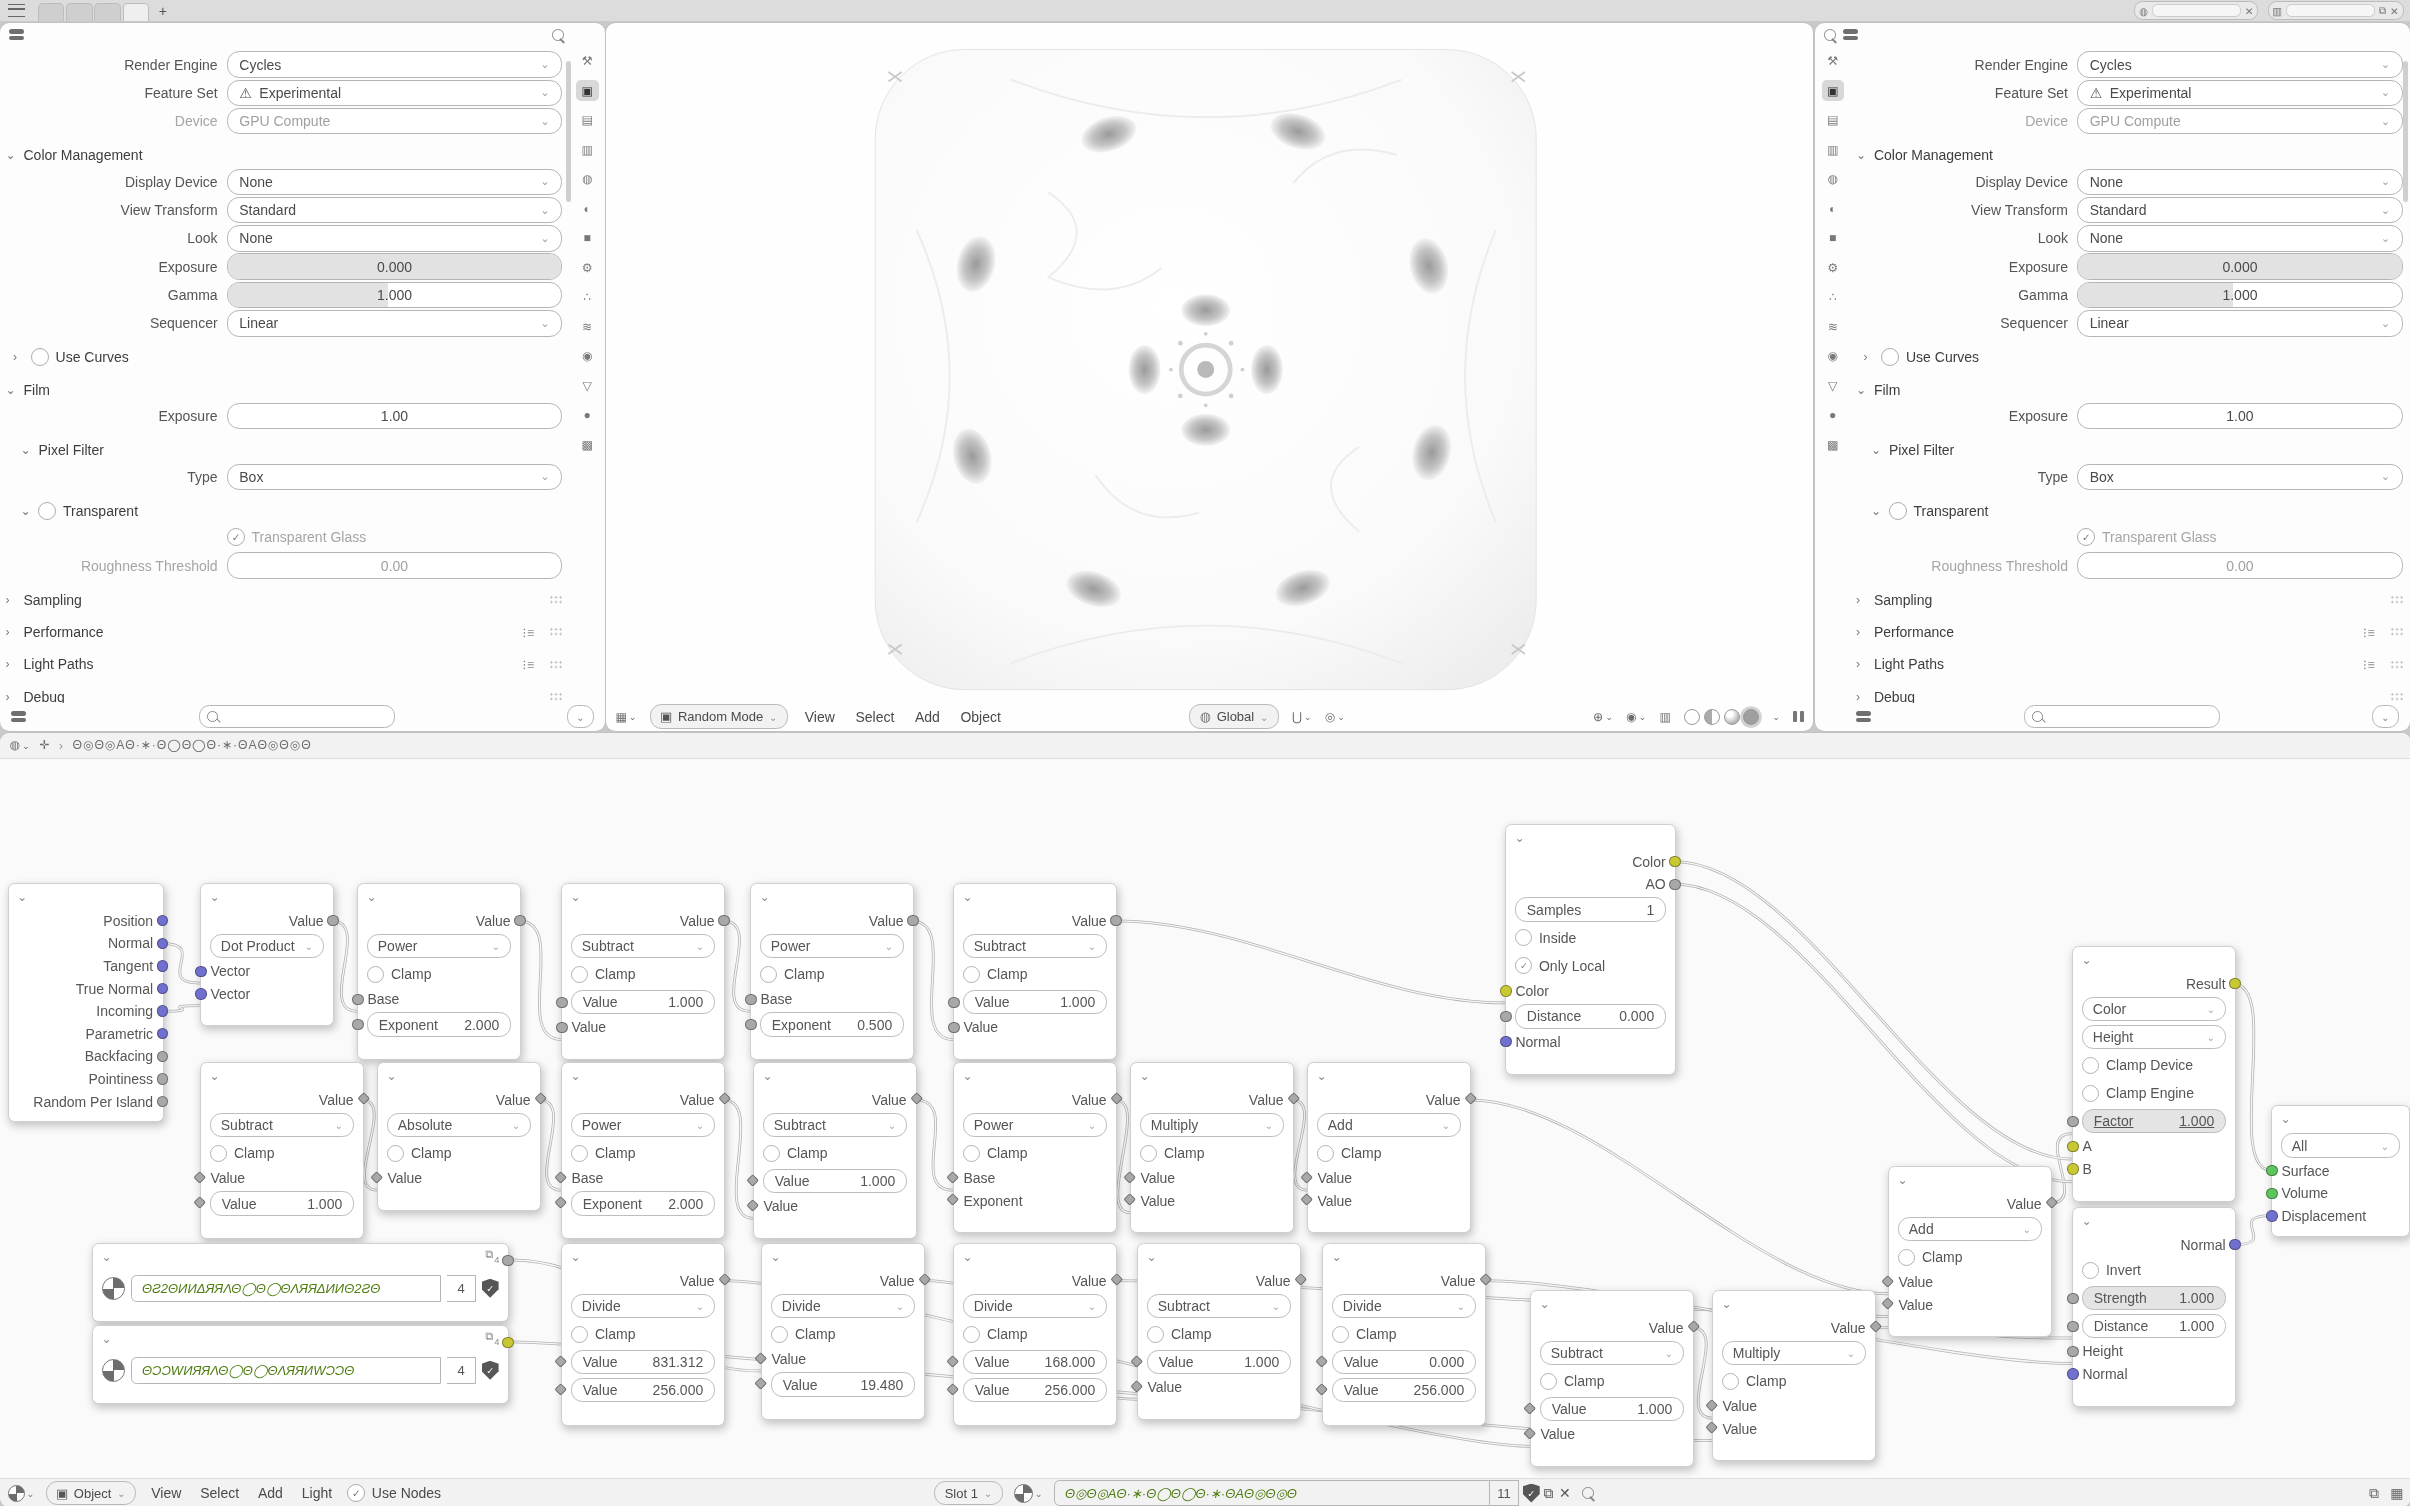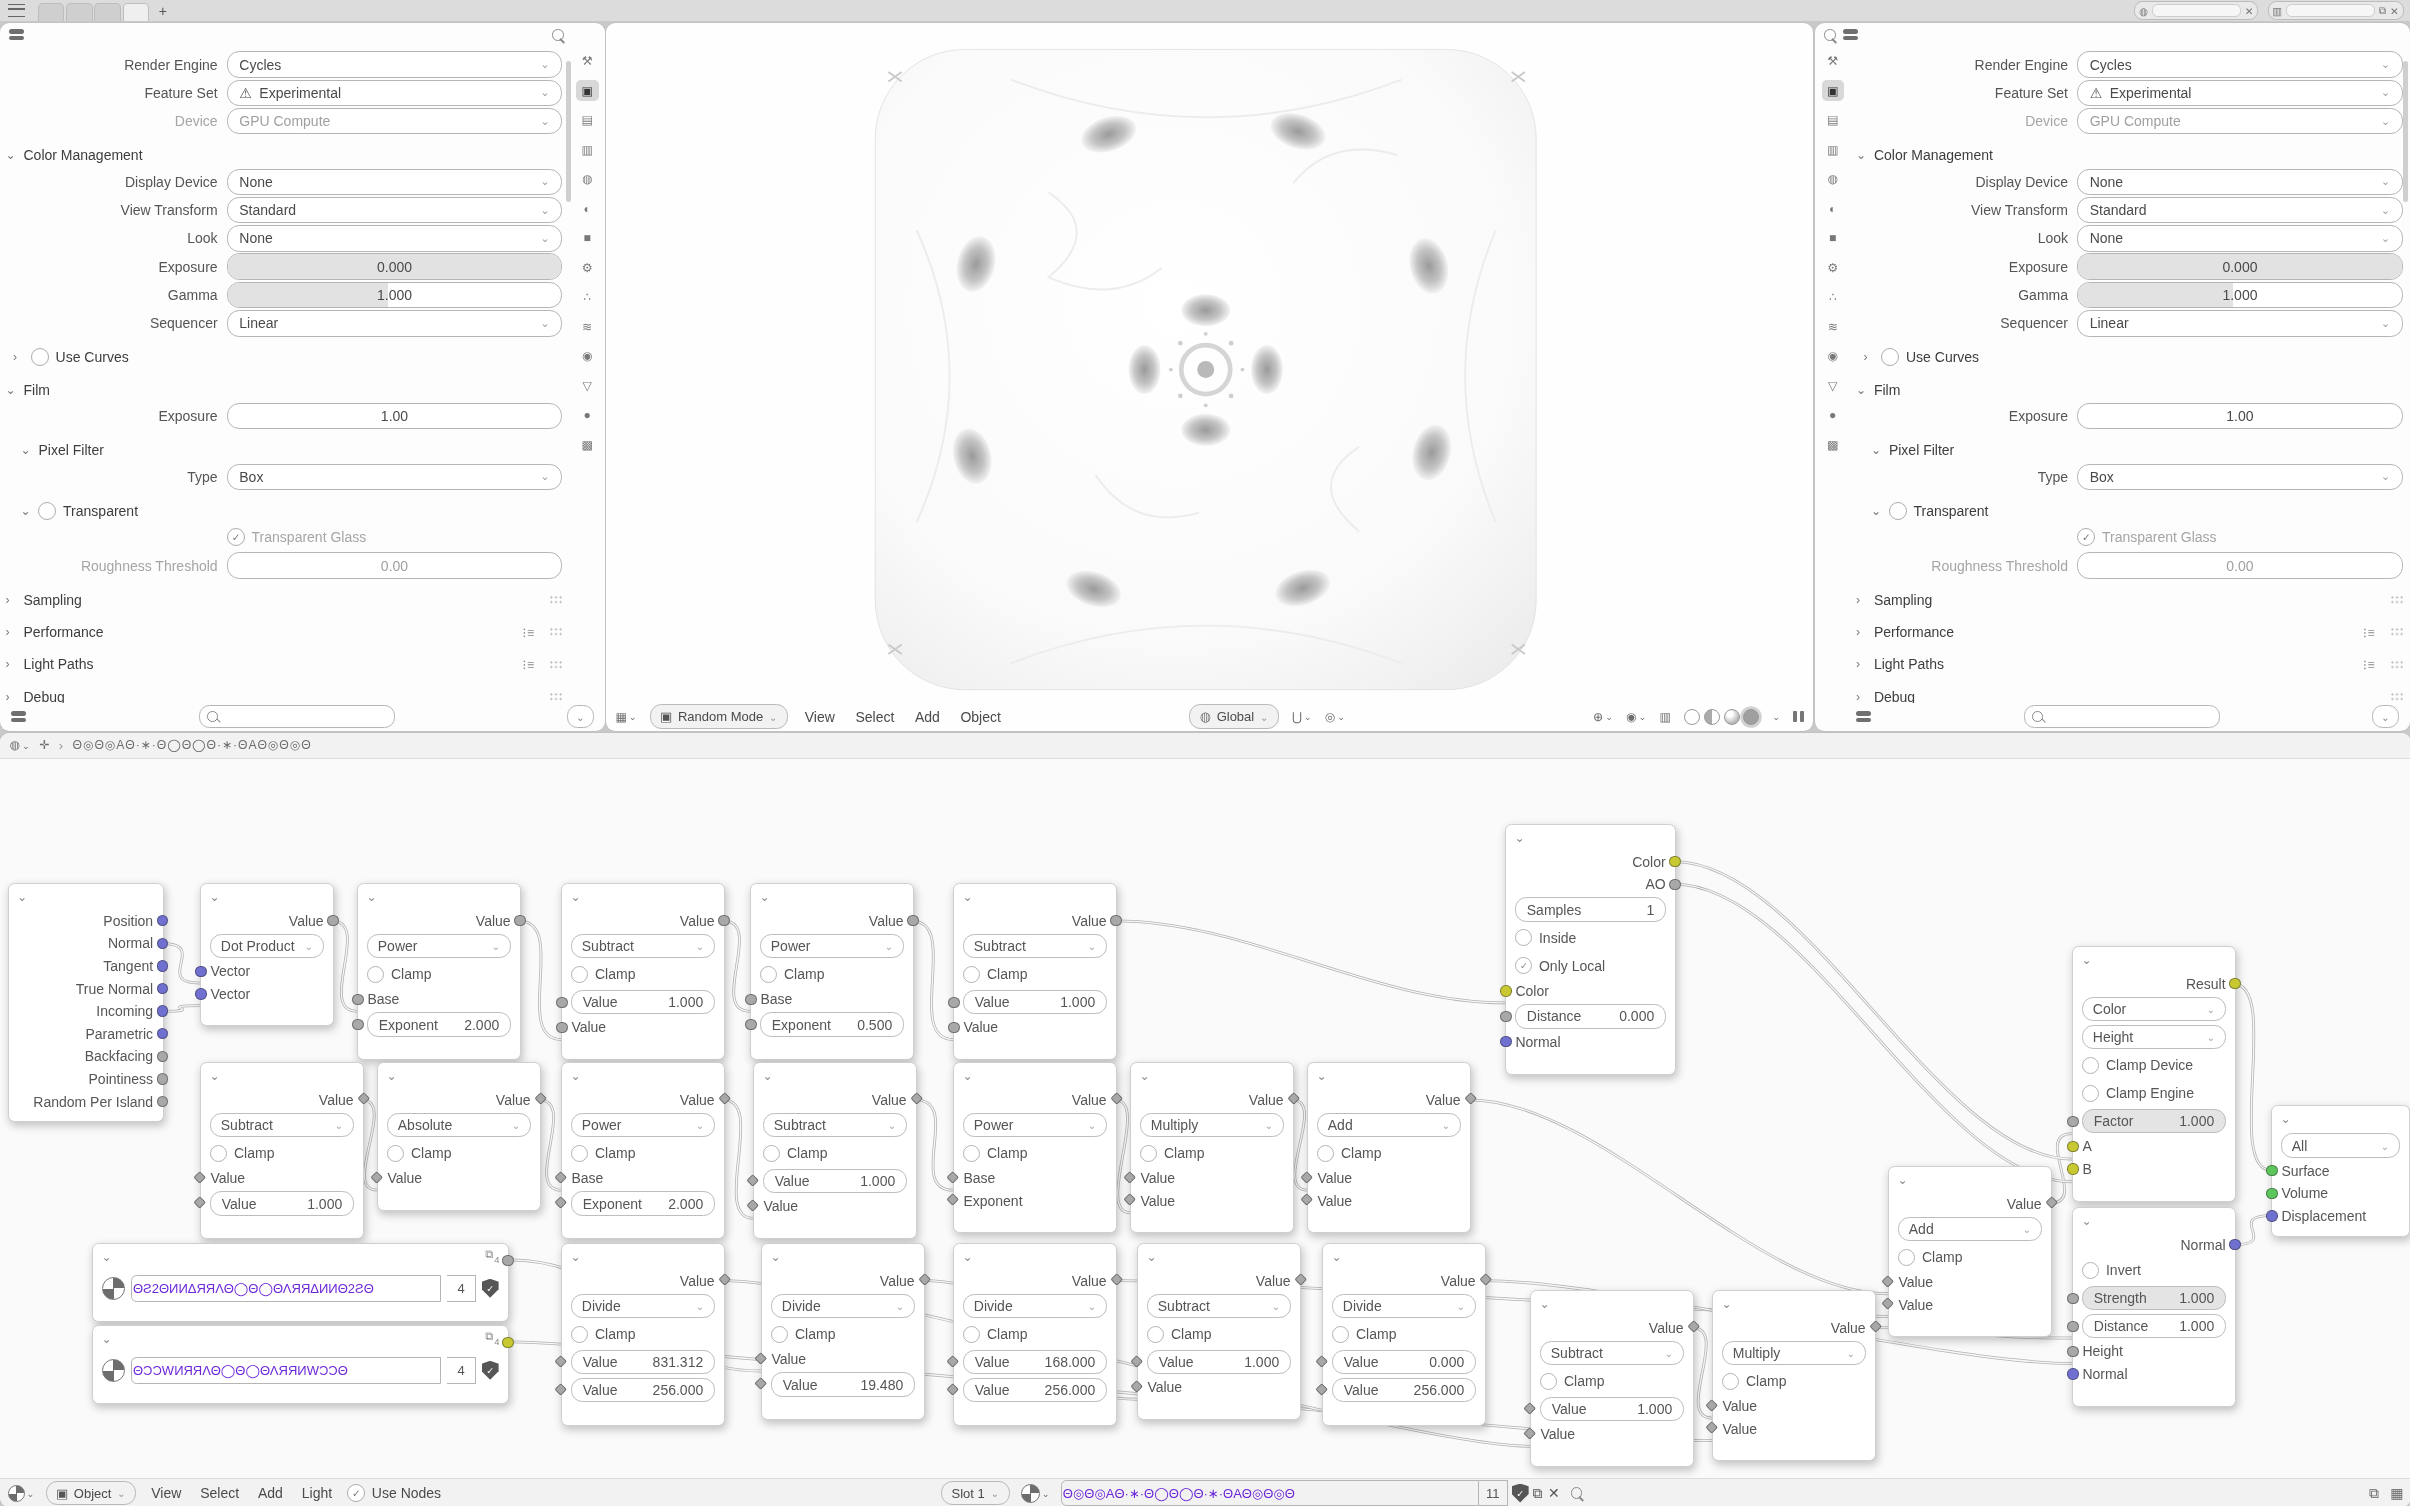--- a/index.html
+++ b/index.html
@@ -105,22 +105,22 @@
     border:0.9px solid rgba(40,40,40,.45);box-sizing:border-box;z-index:5;}
   .sock.d{width:9.4px;height:9.4px;border-radius:1.9px;transform:rotate(45deg);}
   .sock.L{left:-5.6px;} .sock.R{right:-5.6px;}
   .ncb{width:15px;height:15px;border:0.9px solid #b3b3b3;border-radius:50%;background:#fff;
     display:inline-flex;align-items:center;justify-content:center;font-size:9.4px;
     color:#888;margin-right:6.6px;flex:none;}
   .imgfield{display:flex;align-items:center;gap:5.6px;padding:0 9.4px;}
   .pieico{width:21px;height:21px;border-radius:50%;border:0.9px solid #777;flex:none;
     background:conic-gradient(#6d6d6d 0 90deg,#fff 90deg 180deg,#6d6d6d 180deg 270deg,#fff 270deg);}
   .namefld{flex:1;height:24.5px;border:0.9px solid #b5b5b5;border-radius:5.6px 0 0 5.6px;
-    display:flex;align-items:center;padding:0 1px;font-size:13px;color:#6d28d9;
-    overflow:hidden;white-space:nowrap;}
+    display:flex;align-items:center;padding:0 10px;font-size:13px;color:#4d7c0f;
+    overflow:hidden;white-space:nowrap;font-style:italic;}
   .cntfld{width:28px;height:24.5px;border:0.9px solid #b5b5b5;border-left:none;display:flex;
     align-items:center;justify-content:center;font-size:13px;color:#555;}
   .shield{width:17px;height:19px;background:#565656;
     clip-path:polygon(50% 0,100% 15%,100% 55%,50% 100%,0 55%,0 15%);
     display:flex;align-items:center;justify-content:center;color:#fff;font-size:9.4px;flex:none;}
   .stackico{margin-left:auto;color:#8a8a8a;font-size:11.3px;display:flex;align-items:flex-start;gap:0.9px;}
   .stackico sub{font-size:9.4px;margin-top:5.6px;}
   .crumb{color:#6e6e6e;letter-spacing:0.9px;font-size:12.2px;}
 </style>
 </head>
@@ -1413,21 +1413,21 @@
           </div>
         </div>
         <div class="nrow" style="height: 28px;">
           <span class="ncb"></span>
           <span>Clamp Device</span>
         </div>
         <div class="nrow" style="height: 28px;">
           <span class="ncb"></span>
           <span>Clamp Engine</span>
         </div>
-        <div class="nrow" style="height: 28px;">
+        <div class="nrow" style="height: 28px; text-decoration: underline;">
           <div class="nfld gray">
             <span>Factor</span>
             <span class="fv">1.000</span>
           </div>
           <span class="sock L" style="top: 8.5px; background: rgb(168, 168, 168);"></span>
         </div>
         <div class="nrow" style="height: 22.6px;">
           <span>A</span>
           <span class="sock L" style="top: 5.6px; background: rgb(200, 200, 50);"></span>
         </div>

